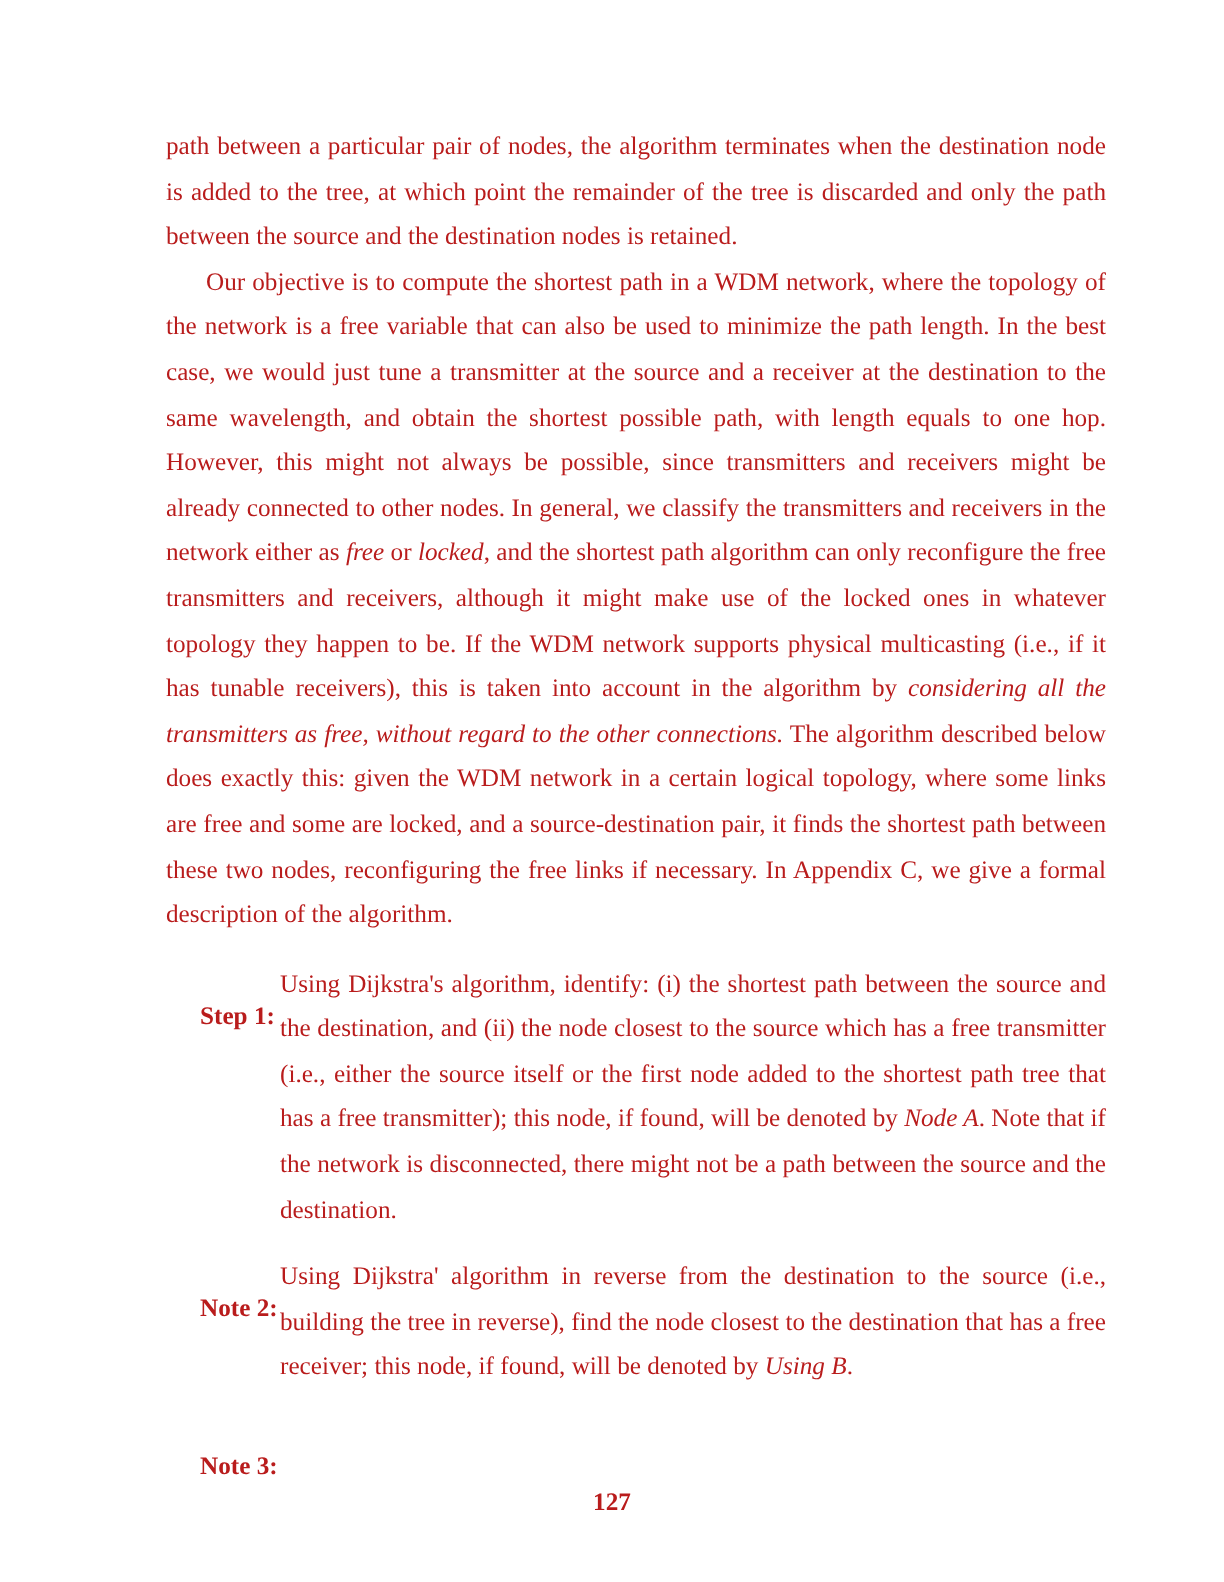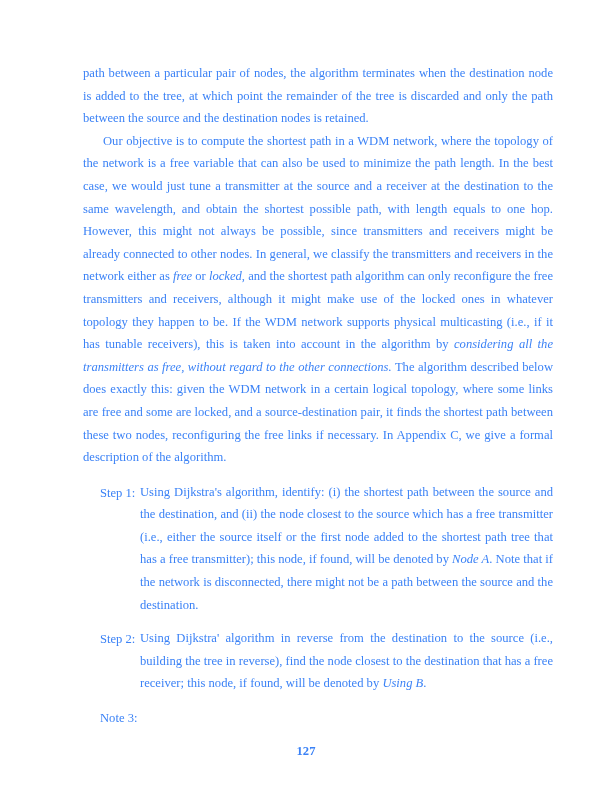--- a/index.html
+++ b/index.html
@@ -1,52 +1,52 @@
 <!DOCTYPE html>
 <html><head>
 <meta charset="utf-8">
 <style>
   html, body { margin: 0; padding: 0; background: #ffffff; }
   body { width: 612px; height: 791px; position: relative; overflow: hidden; }
   .page {
     position: absolute; left: 0; top: 0; width: 612px; height: 791px; background: #fff;
     font-family: "DejaVu Serif", "Liberation Serif", serif;
-    color: #3b82f6;
+    color: #b91c1c;
   }
   .text {
     position: absolute; left: 83px; width: 470px; top: 62px;
     font-family: "Liberation Serif", "DejaVu Serif", serif;
     font-size: 12.6px; line-height: 22.6px; text-align: justify;
   }
   .text p { margin: 0; }
   .text p.indent { text-indent: 20px; }
   .steps { margin-top: 12px; }
   .step { position: relative; padding-left: 57px; margin-bottom: 11px; text-align: justify; }
-  .step-label { position: absolute; left: 17px; top: 1px; white-space: nowrap; }
+  .step-label { position: absolute; left: 17px; top: 16px; white-space: nowrap; font-weight: bold; }
   em { }
   .page-number {
     position: absolute; left: 0; width: 612px; top: 744px; text-align: center;
     font-family: "Liberation Serif", "DejaVu Serif", serif; font-size: 12.6px; font-weight: bold;
   }
 </style>
 </head>
 <body>
 
 <div class="page">
   <div class="text">
     <p><span>path between a particular pair of nodes, the algorithm terminates when the destination node is added to the tree, at which point the remainder of the tree is discarded and only the path between the source and the destination nodes is retained.</span></p>
     <p class="indent"><span>Our objective is to compute the shortest path in a WDM network, where the topology of the network is a free variable that can also be used to minimize the path length. In the best case, we would just tune a transmitter at the source and a receiver at the destination to the same wavelength, and obtain the shortest possible path, with length equals to one hop. However, this might not always be possible, since transmitters and receivers might be already connected to other nodes. In general, we classify the transmitters and receivers in the network either as </span><em>free</em><span> or </span><em>locked</em><span>, and the shortest path algorithm can only reconfigure the free transmitters and receivers, although it might make use of the locked ones in whatever topology they happen to be. If the WDM network supports physical multicasting (i.e., if it has tunable receivers), this is taken into account in the algorithm by </span><em>considering all the transmitters as free, without regard to the other connections.</em><span> The algorithm described below does exactly this: given the WDM network in a certain logical topology, where some links are free and some are locked, and a source-destination pair, it finds the shortest path between these two nodes, reconfiguring the free links if necessary. In Appendix C, we give a formal description of the algorithm.</span></p>
 
     <div class="steps">
       <div class="step">
         <span class="step-label">Step 1:</span>
         <span><span>Using Dijkstra's algorithm, identify: (i) the shortest path between the source and the destination, and (ii) the node closest to the source which has a free transmitter (i.e., either the source itself or the first node added to the shortest path tree that has a free transmitter); this node, if found, will be denoted by </span><em>Node A</em><span>. Note that if the network is disconnected, there might not be a path between the source and the destination.</span></span>
       </div>
       <div class="step">
-        <span class="step-label">Step 2:</span>
+        <span class="step-label">Note 2:</span>
         <span><span>Using Dijkstra' algorithm in reverse from the destination to the source (i.e., building the tree in reverse), find the node closest to the destination that has a free receiver; this node, if found, will be denoted by </span><em>Using B</em><span>.</span></span>
       </div>
       <div class="step">
         <span class="step-label">Note 3:</span>
       </div>
     </div>
   </div>
 
   <div class="page-number">127</div>
 </div>

